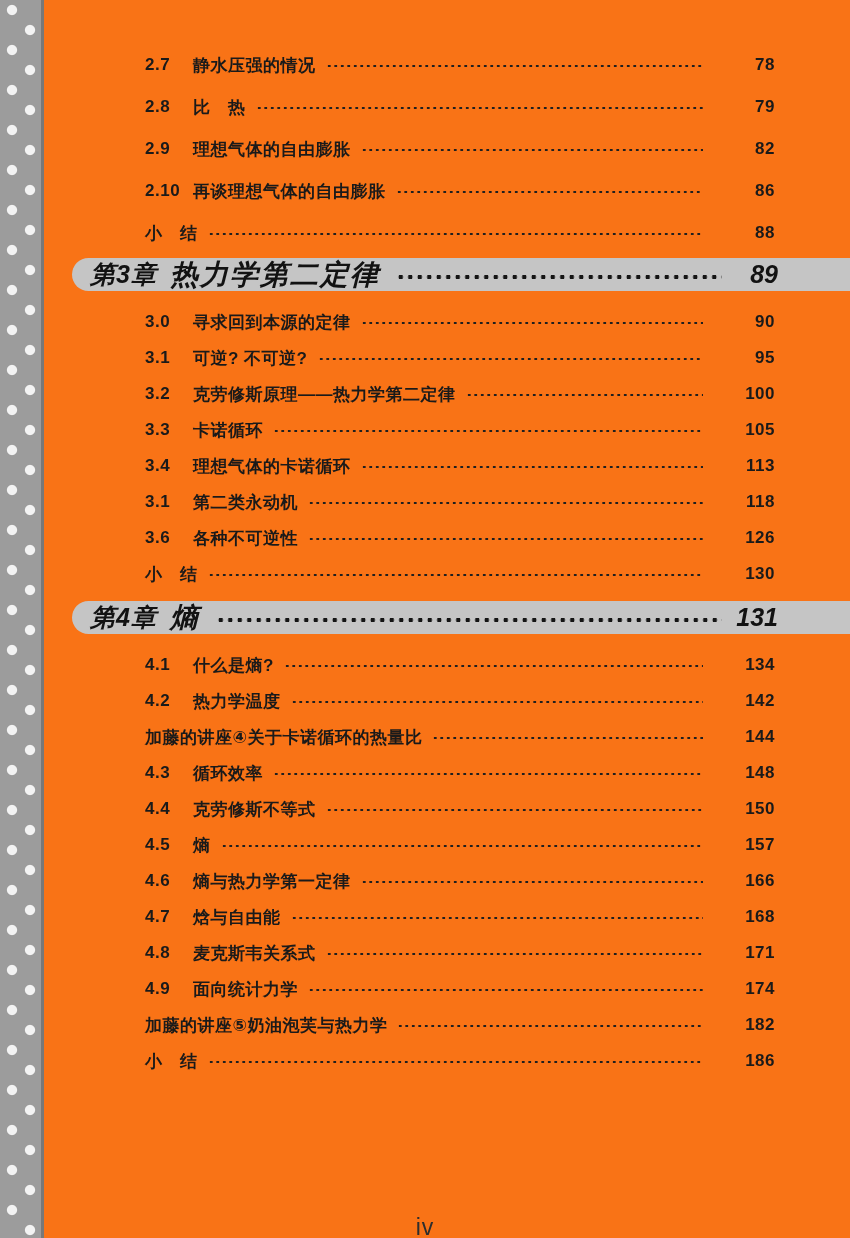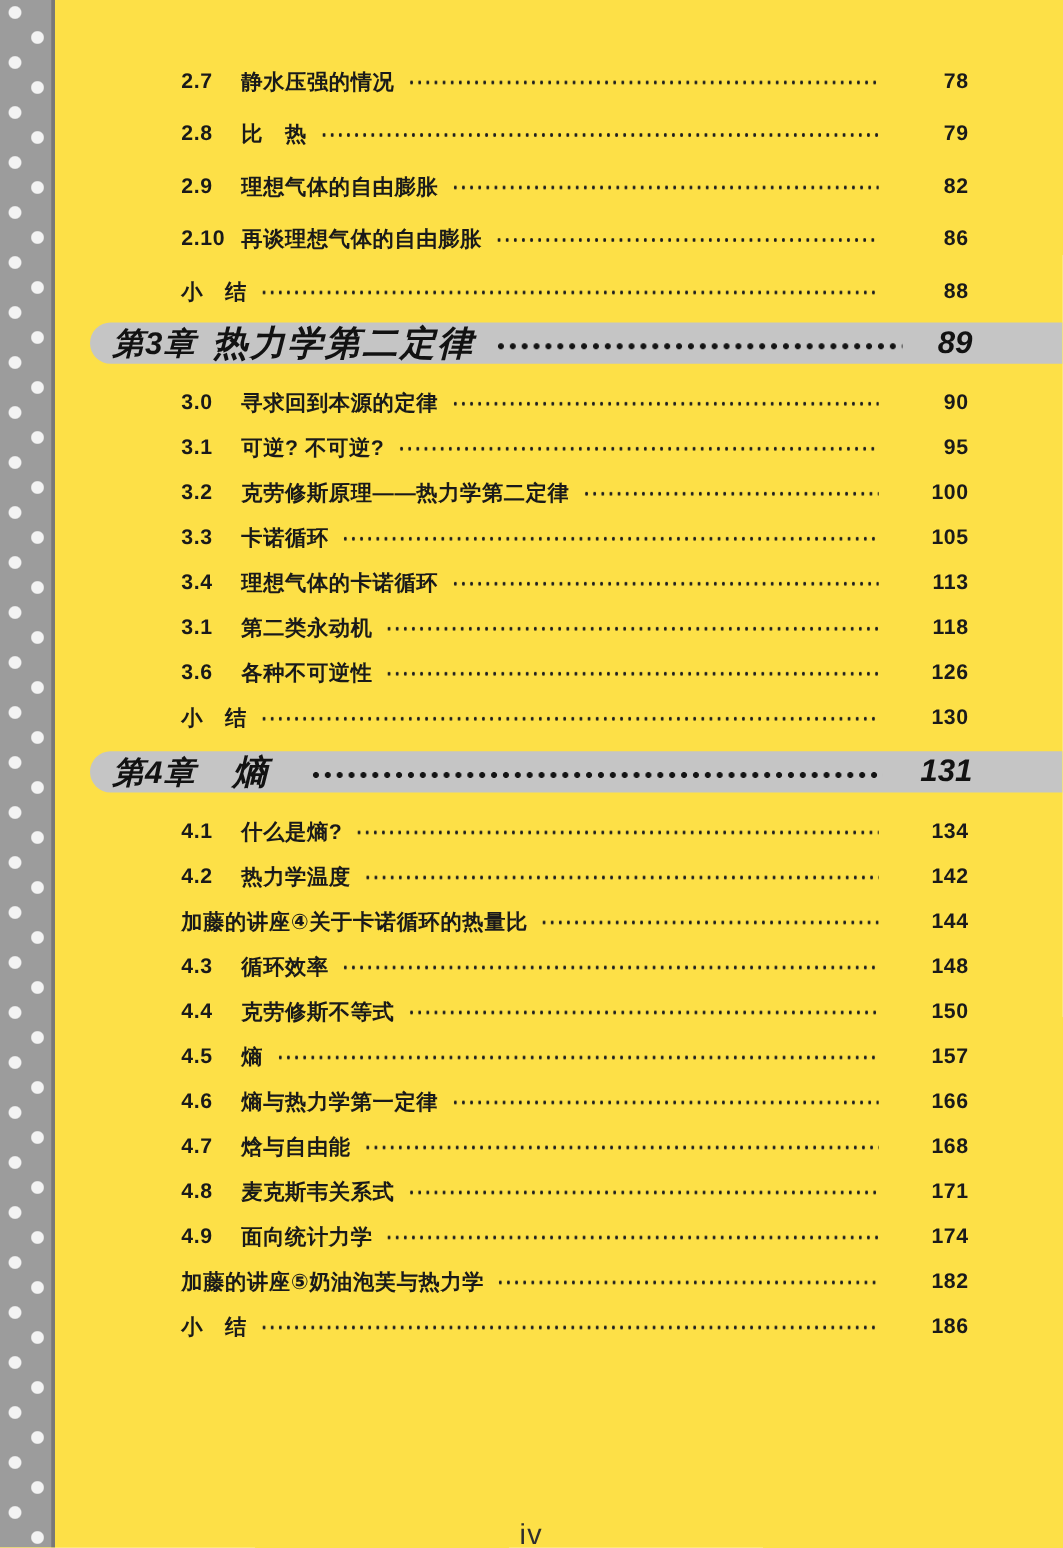--- a/index.html
+++ b/index.html
@@ -4,21 +4,21 @@
 <style>
   * { margin:0; padding:0; box-sizing:border-box; }
   html,body { width:850px; }
   body {
     font-family:"Liberation Sans","DejaVu Sans",sans-serif;
     background:#ffffff;
   }
   .page {
     position:relative;
     width:850px; height:1238px;
-    background:#fde047;
+    background:#f97316;
     overflow:hidden;
     padding-left:36px;
   }
   
   .side-strip {
     position:absolute; left:0; top:0;
     width:44px; height:1238px;
     background-color:#9c9c9c;
     background-image:
       radial-gradient(circle at 12px 10px, #f3f3f3 4.6px, rgba(255,255,255,0) 5.6px),
@@ -70,21 +70,21 @@
     flex:1 1 auto;
     height:8px; margin:4px 10px 0 16px;
     background-image:radial-gradient(circle, #141414 2.2px, rgba(0,0,0,0) 2.5px);
     background-size:9.5px 8px;
     background-repeat:repeat-x;
     background-position:0 50%;
   }
   .ch-pg { font-size:25px; font-weight:700; min-width:46px; text-align:right; }
 
   .bar3 { margin-top:-8px; }
-  .bar4 { margin-top:14px;gap:16px; }
+  .bar4 { margin-top:14px; }
   .entries-gap { margin-top:22px; }
 
   .footer {
     position:absolute; top:1214px; left:0; width:850px;
     text-align:center;
     font-size:23px; font-weight:400; color:#2e2e2e;
     letter-spacing:1px;
   }
 </style>
 </head>

